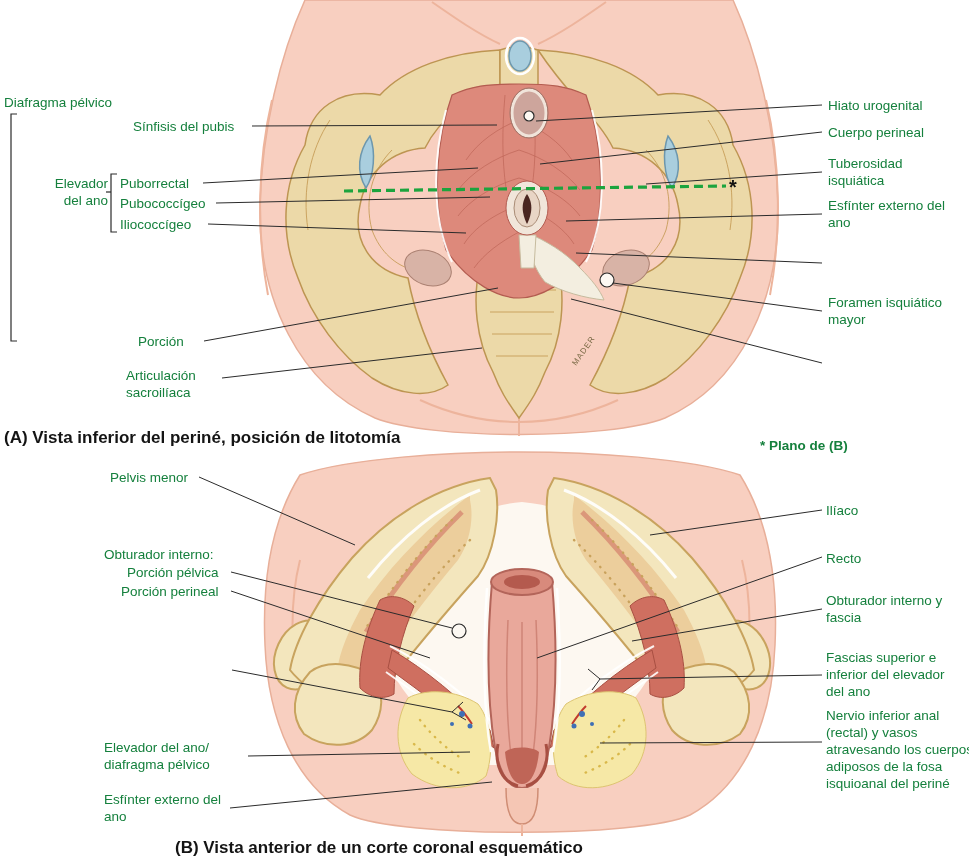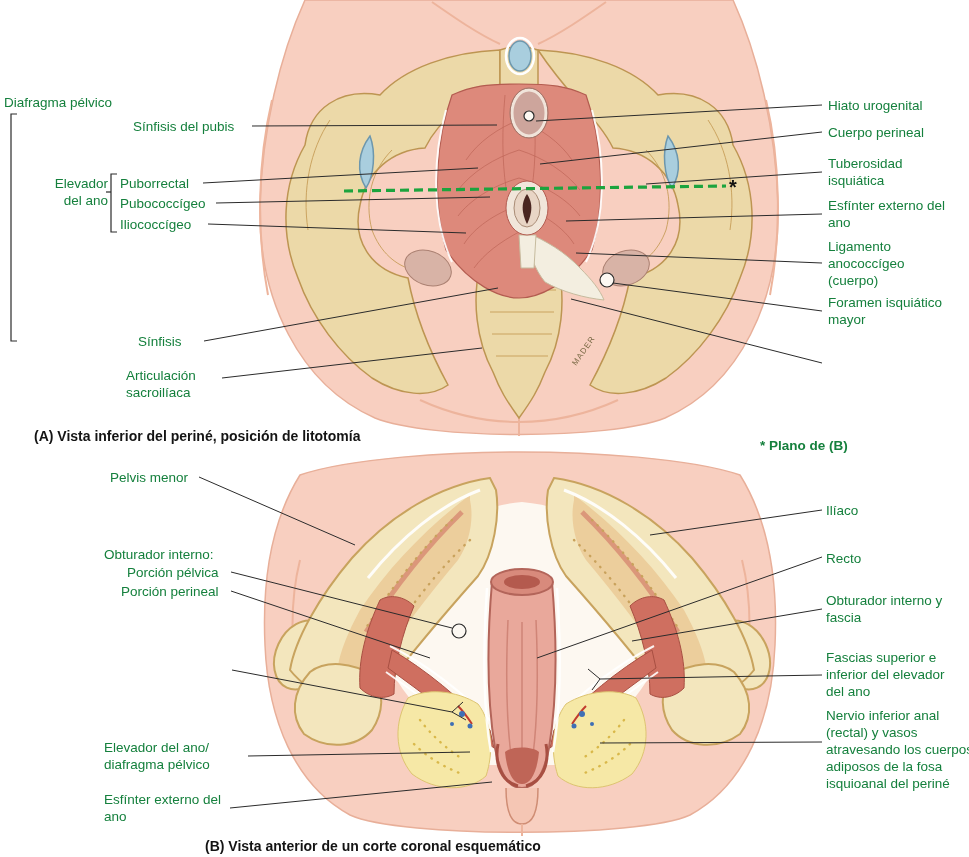--- a/index.html
+++ b/index.html
@@ -7,21 +7,21 @@
     --muscle-dark:#cf6f60; --fat:#f6e8a6; --cartilage:#a9cede; --ligament:#f3eee0;
     --plane-green:#1ca43e;
   }
   html,body{margin:0;padding:0;background:#fff;}
   .page{position:relative;width:969px;height:857px;background:#fff;
         font-family:"Liberation Sans",sans-serif;overflow:hidden;}
   .art{position:absolute;left:0;top:0;}
   .lbl{position:absolute;font-size:13.5px;line-height:17px;color:#15803d;}
   .nowrap{white-space:nowrap;}
   .bold{font-weight:bold;margin-top:41px;}
-  .caption{position:absolute;font-size:14px;font-weight:bold;color:#141414;white-space:nowrap;margin-left:30px;}
+  .caption{position:absolute;font-size:17px;font-weight:bold;color:#141414;white-space:nowrap;}
 
   
   .leader{stroke:#2b2b2b;stroke-width:1;}
   .bracket{stroke:#2b2b2b;stroke-width:1.2;fill:none;}
   .skin{fill:var(--skin);stroke:#e8af99;stroke-width:1.5;}
   .crease{stroke:#edb49c;stroke-width:2;fill:none;}
   .bone{fill:var(--bone);stroke:#bd9552;stroke-width:1.5;}
   .boneb{fill:var(--bone-light);stroke:#c8a35e;stroke-width:2;}
   .bonedetail{stroke:#c49a54;stroke-width:1;fill:none;opacity:.85;}
   .muscle{fill:var(--muscle);stroke:#b35c50;stroke-width:1.2;}
@@ -225,28 +225,27 @@
       <path class="bracket" d="M111,192 L106,192"></path>
     </g>
   </svg>
 
   <div class="lbl nowrap" style="left:4px;top:94px">Diafragma pélvico</div>
   <div class="lbl nowrap" style="left:133px;top:118px">Sínfisis del pubis</div>
   <div class="lbl" style="left:38px;top:175px;width:70px;text-align:right">Elevador del ano</div>
   <div class="lbl nowrap" style="left:120px;top:175px">Puborrectal</div>
   <div class="lbl nowrap" style="left:120px;top:195px">Pubococcígeo</div>
   <div class="lbl nowrap" style="left:120px;top:216px">Iliococcígeo</div>
-  <div class="lbl nowrap" style="left:138px;top:333px">Sínfisis</div>
+  <div class="lbl nowrap" style="left:138px;top:333px">Porción</div>
   <div class="lbl" style="left:126px;top:367px;width:95px">Articulación sacroilíaca</div>
 
   <div class="lbl nowrap" style="left:828px;top:97px">Hiato urogenital</div>
   <div class="lbl nowrap" style="left:828px;top:124px">Cuerpo perineal</div>
   <div class="lbl" style="left:828px;top:155px;width:118px">Tuberosidad isquiática</div>
   <div class="lbl" style="left:828px;top:197px;width:124px">Esfínter externo del ano</div>
-  <div class="lbl" style="left:828px;top:238px;width:114px">Ligamento anococcígeo (cuerpo)</div>
   <div class="lbl" style="left:828px;top:294px;width:132px">Foramen isquiático mayor</div>
   <div class="lbl nowrap bold" style="left:760px;top:396px">* Plano de (B)</div>
 
   <div class="caption" style="left:4px;top:428px">(A) Vista inferior del periné, posición de litotomía</div>
 
   <div class="lbl nowrap" style="left:110px;top:469px">Pelvis menor</div>
   <div class="lbl nowrap" style="left:104px;top:546px">Obturador interno:</div>
   <div class="lbl nowrap" style="left:127px;top:564px">Porción pélvica</div>
   <div class="lbl nowrap" style="left:121px;top:583px">Porción perineal</div>
   <div class="lbl" style="left:104px;top:739px;width:142px">Elevador del ano/ diafragma pélvico</div>

